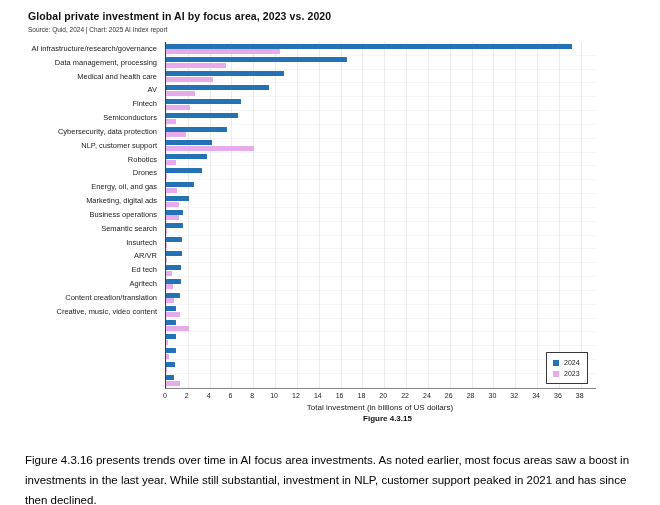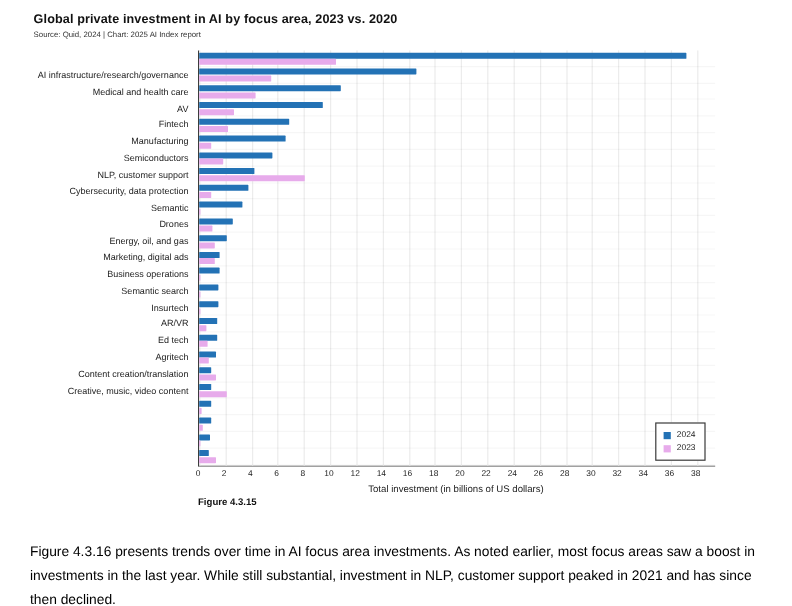--- a/index.html
+++ b/index.html
@@ -12,21 +12,21 @@
   }
   .chart-title{
     position:absolute;left:28px;top:10px;
     font-size:10.5px;font-weight:bold;color:#111;letter-spacing:.1px;
   }
   .chart-source{
     position:absolute;left:28px;top:26px;
     font-size:6.5px;color:#333;
   }
   #ylabels{
-    position:absolute;left:0;top:56px;width:161px;height:346px;
+    position:absolute;left:0;top:42px;width:161px;height:346px;
   }
   .ylab{
     height:13.84px;line-height:13.84px;
     font-size:7.5px;color:#222;text-align:right;padding-right:4px;
     white-space:nowrap;overflow:visible;
   }
   #plot{
     position:absolute;left:165px;top:42px;width:430px;height:346px;
     border-left:1px solid #3c3c3c;
     border-bottom:1.5px solid #8a8a8a;
@@ -51,21 +51,21 @@
   .xtick{
     position:absolute;transform:translateX(-50%);
     font-size:7px;color:#222;white-space:nowrap;
   }
   .xaxis-title{
     position:absolute;left:165px;top:403px;width:430px;
     text-align:center;font-size:8px;color:#222;
   }
   .figure-label{
     position:absolute;left:165px;top:414px;width:445px;
-    text-align:left;font-size:8px;font-weight:bold;color:#111;
+    text-align:center;font-size:8px;font-weight:bold;color:#111;
   }
   .legend{
     position:absolute;left:380px;top:310px;
     background:#fff;border:1.5px solid #3a3a3a;
     padding:4px 7px 4px 6px;
   }
   .legend-item{
     display:flex;align-items:center;height:11px;
   }
   .legend-swatch{
@@ -80,28 +80,28 @@
 </head>
 <body>
 
 <div id="root">
 
   <div class="chart-title">Global private investment in AI by focus area, 2023 vs. 2020</div>
   <div class="chart-source">Source: Quid, 2024 | Chart: 2025 AI Index report</div>
 
   <div id="ylabels">
       <div class="ylab">AI infrastructure/research/governance</div>
+      <div class="ylab">Data management, processing</div>
       <div class="ylab">Medical and health care</div>
       <div class="ylab">AV</div>
       <div class="ylab">Fintech</div>
-      <div class="ylab">Manufacturing</div>
       <div class="ylab">Semiconductors</div>
+      <div class="ylab">Cybersecurity, data protection</div>
       <div class="ylab">NLP, customer support</div>
-      <div class="ylab">Cybersecurity, data protection</div>
-      <div class="ylab">Semantic</div>
+      <div class="ylab">Robotics</div>
       <div class="ylab">Drones</div>
       <div class="ylab">Energy, oil, and gas</div>
       <div class="ylab">Marketing, digital ads</div>
       <div class="ylab">Business operations</div>
       <div class="ylab">Semantic search</div>
       <div class="ylab">Insurtech</div>
       <div class="ylab">AR/VR</div>
       <div class="ylab">Ed tech</div>
       <div class="ylab">Agritech</div>
       <div class="ylab">Content creation/translation</div>

